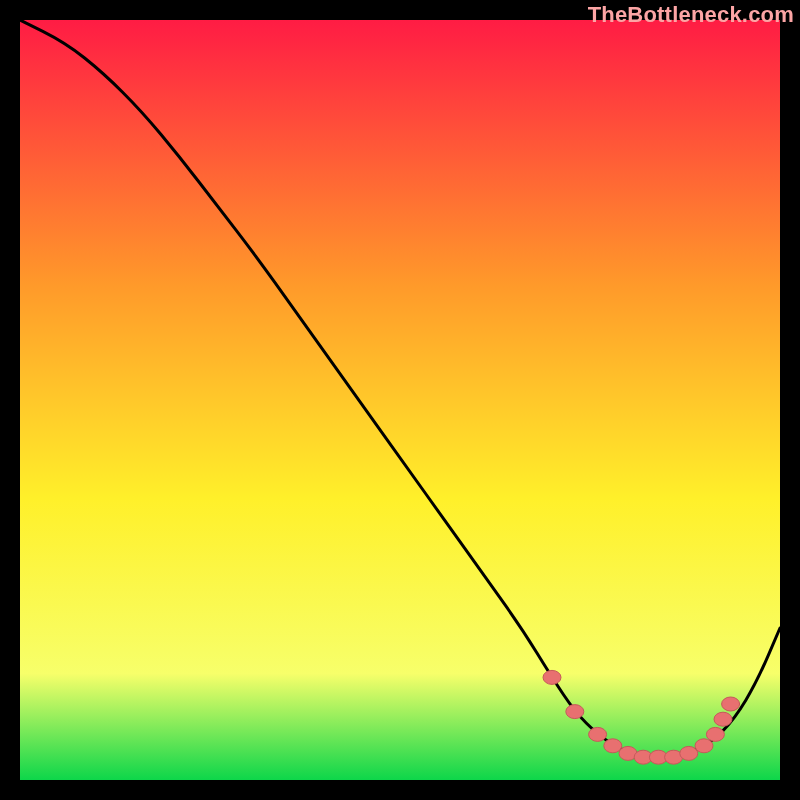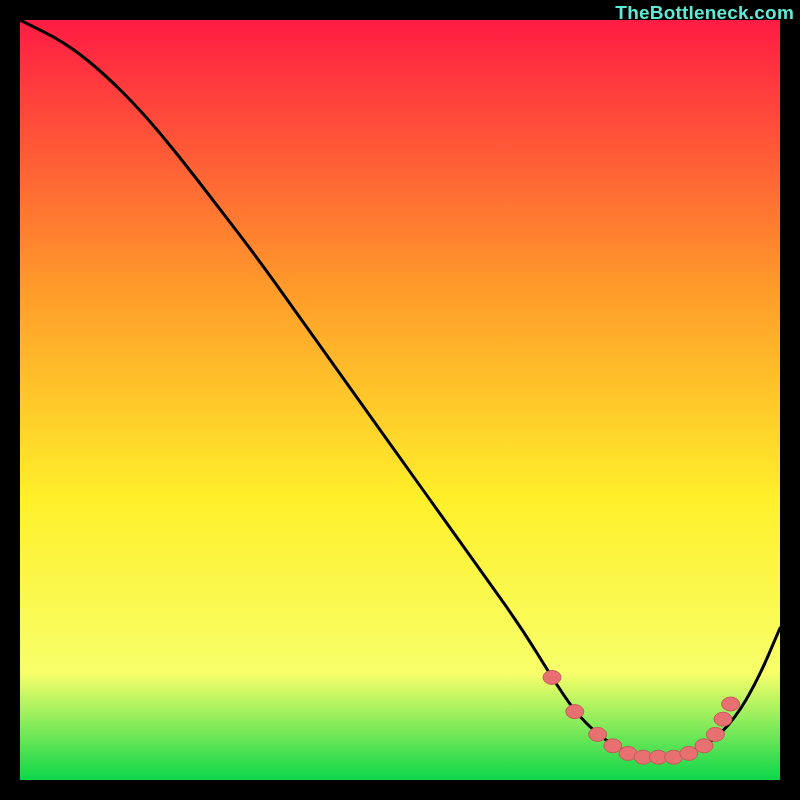--- a/index.html
+++ b/index.html
@@ -15,24 +15,24 @@
     left: 20px;
     top: 20px;
     width: 760px;
     height: 760px;
   }
   .watermark {
     position: absolute;
     top: 2px;
     right: 6px;
     font-family: Arial, Helvetica, sans-serif;
-    font-size: 19px;
+    font-size: 22px;
     font-weight: 600;
     letter-spacing: 0.2px;
-    color: #5eead4;
+    color: #fca5a5;
     user-select: none;
   }
   svg { display: block; }
 </style>
 </head>
 <body>
 
 <div class="frame">
   <div class="plot">
     <svg id="chart-svg" width="760" height="760" viewBox="0 0 760 760">

